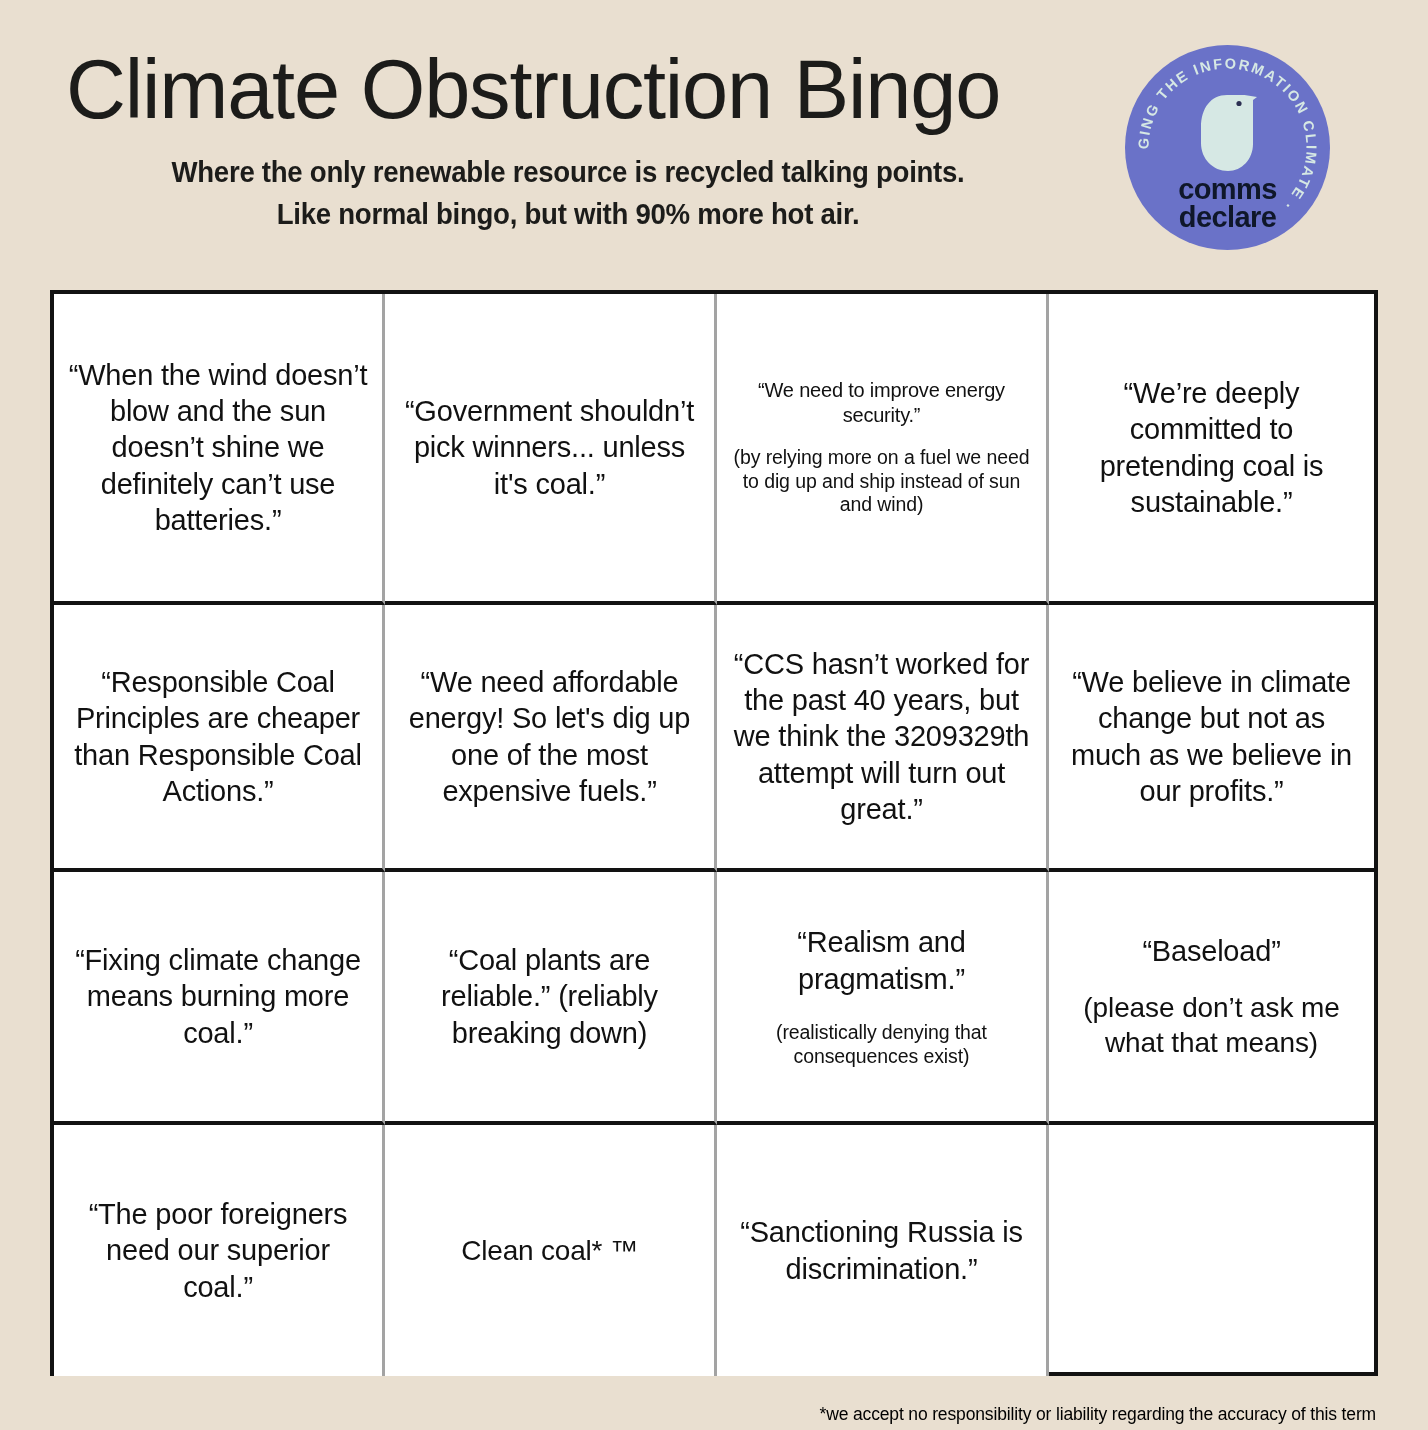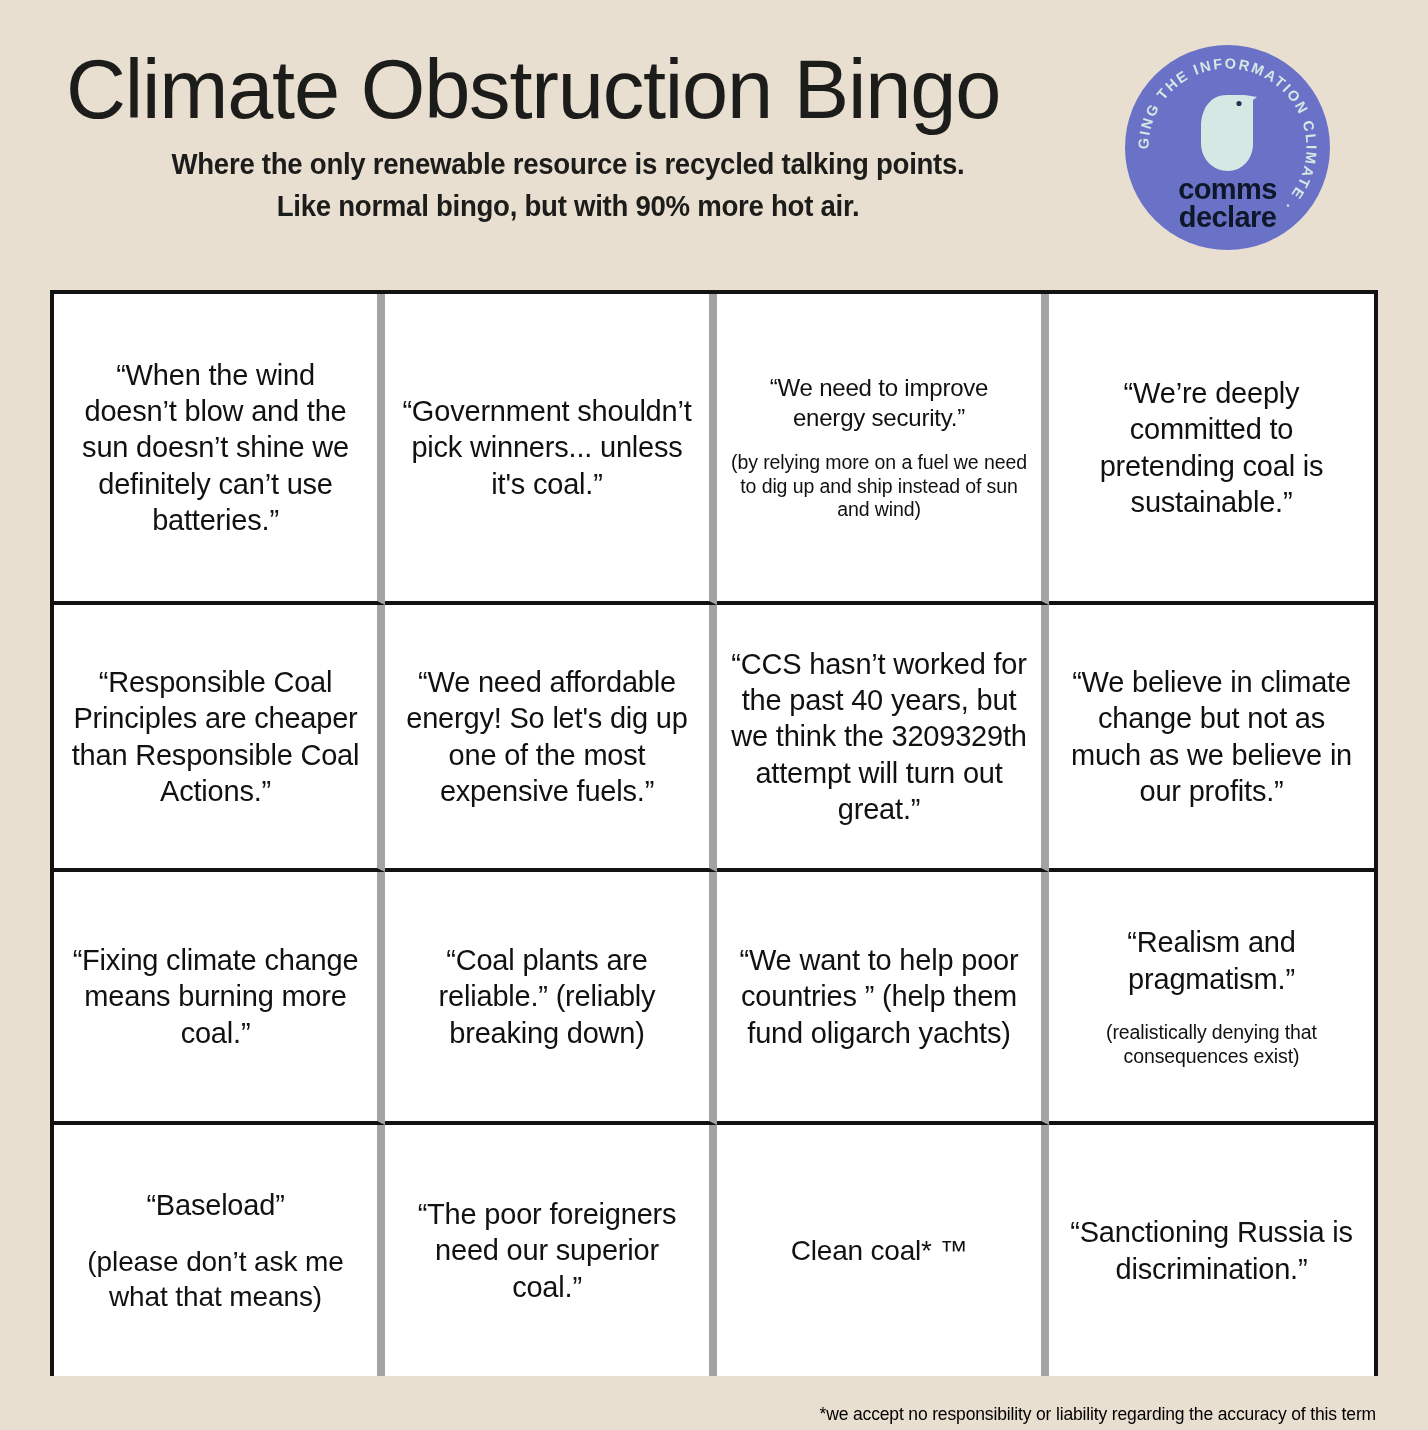--- a/index.html
+++ b/index.html
@@ -35,21 +35,21 @@
   #page-title {
     font-size: 83px;
     line-height: 1.0;
     font-weight: 300;
     letter-spacing: -1.2px;
     color: #1c1c1a;
     white-space: nowrap;
   }
 
   #subtitle-block {
-    margin-top: 12px;
+    margin-top: 20px;
     text-align: center;
     width: 980px;
     margin-left: 12px;
   }
 
   .subtitle-line {
     font-size: 30px;
     font-weight: bold;
     line-height: 1.40;
     letter-spacing: -0.3px;
@@ -113,21 +113,21 @@
     width: 1328px;
     height: 1086px;
     background: #ffffff;
     border: 4px solid #121212;
     display: grid;
     grid-template-columns: 331px 332px 332px 325px;
     grid-template-rows: 311px 267px 253px 251px;
   }
 
   .bingo-cell {
-    border-right: 8px solid #a3a3a3;
+    border-right: 3px solid #a3a3a3;
     border-bottom: 4px solid #121212;
     display: flex;
     flex-direction: column;
     align-items: center;
     justify-content: center;
     text-align: center;
     padding: 8px 14px;
     background: #ffffff;
     overflow: hidden;
   }
@@ -148,21 +148,21 @@
     line-height: 1.22;
     font-weight: 400;
     letter-spacing: -0.1px;
     color: #111111;
     margin-top: 22px;
   }
 
   .cell-sub:empty { display: none; margin: 0; }
 
   
-  .cell-r1c3 .cell-main { font-size: 24px; }
+  .cell-r1c3 .cell-main { font-size: 20px; }
   .cell-r1c3 .cell-sub { font-size: 19.5px; margin-top: 18px; }
   .cell-r3c4 .cell-sub { font-size: 19.5px; margin-top: 24px; }
   .cell-r4c1 .cell-sub { margin-top: 20px; font-size: 28px; line-height: 1.25; }
   .cell-r4c3 .cell-main { font-size: 28px; }
 
   
   #footer-note {
     position: absolute;
     left: 0;
     top: 1388px;
@@ -258,24 +258,20 @@
   <div class="bingo-cell cell-r3c1">
     <div class="cell-main">“Fixing climate change means burning more coal.”</div>
 
   </div>
 
   <div class="bingo-cell cell-r3c2">
     <div class="cell-main">“Coal plants are reliable.” (reliably breaking down)</div>
 
   </div>
 
-  <div class="bingo-cell cell-r3c3">
-    <div class="cell-main">“We want to help poor countries ” (help them fund oligarch yachts)</div>
-
-  </div>
 
   <div class="bingo-cell cell-r3c4">
     <div class="cell-main">“Realism and pragmatism.”</div>
     <div class="cell-sub">(realistically denying that consequences exist)</div>
   </div>
 
   <div class="bingo-cell cell-r4c1">
     <div class="cell-main">“Baseload”</div>
     <div class="cell-sub">(please don’t ask me what that means)</div>
   </div>

